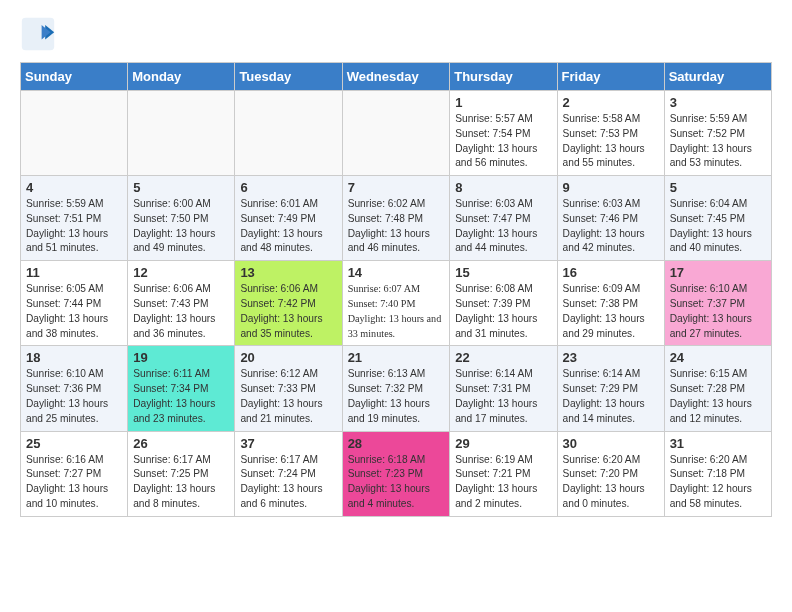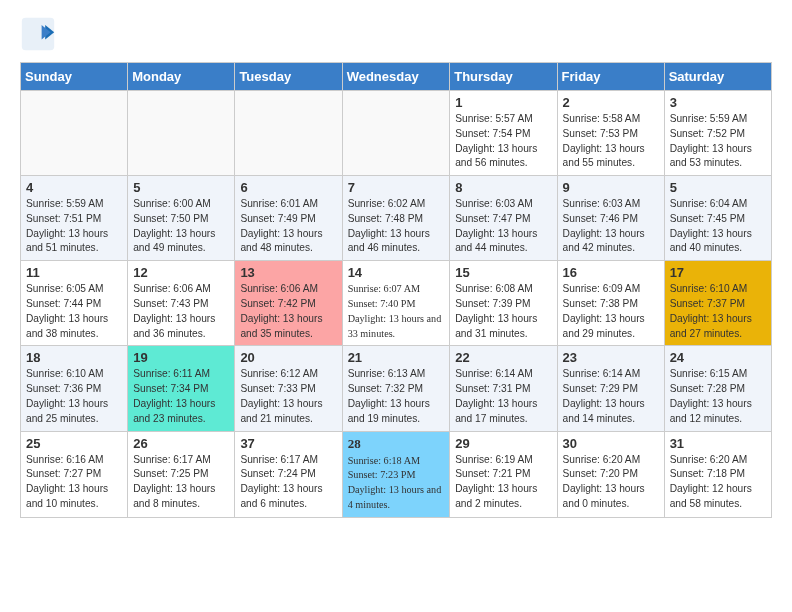--- a/index.html
+++ b/index.html
@@ -208,21 +208,21 @@
           <div class="day-info" style="white-space: pre-line;">Sunrise: 6:05 AM
 Sunset: 7:44 PM
 Daylight: 13 hours and 38 minutes.</div>
         </td>
         <td style="background: rgb(255, 255, 255);">
           <span class="day-number">12</span>
           <div class="day-info" style="white-space: pre-line;">Sunrise: 6:06 AM
 Sunset: 7:43 PM
 Daylight: 13 hours and 36 minutes.</div>
         </td>
-        <td style="background: #fca5a5;">
+        <td style="background: #bef264;">
           <span class="day-number">13</span>
           <div class="day-info" style="white-space: pre-line;">Sunrise: 6:06 AM
 Sunset: 7:42 PM
 Daylight: 13 hours and 35 minutes.</div>
         </td>
         <td style="background: rgb(255, 255, 255);">
           <span class="day-number">14</span>
           <div class="day-info" style="white-space: pre-line; font-family: Liberation Serif, serif;">Sunrise: 6:07 AM
 Sunset: 7:40 PM
 Daylight: 13 hours and 33 minutes.</div>
@@ -232,21 +232,21 @@
           <div class="day-info" style="white-space: pre-line;">Sunrise: 6:08 AM
 Sunset: 7:39 PM
 Daylight: 13 hours and 31 minutes.</div>
         </td>
         <td style="background: rgb(255, 255, 255);">
           <span class="day-number">16</span>
           <div class="day-info" style="white-space: pre-line;">Sunrise: 6:09 AM
 Sunset: 7:38 PM
 Daylight: 13 hours and 29 minutes.</div>
         </td>
-        <td style="background: #eab308;">
+        <td style="background: #f9a8d4;">
           <span class="day-number">17</span>
           <div class="day-info" style="white-space: pre-line;">Sunrise: 6:10 AM
 Sunset: 7:37 PM
 Daylight: 13 hours and 27 minutes.</div>
         </td>
       </tr>
       <tr>
         <td style="background: rgb(240, 244, 250);">
           <span class="day-number">18</span>
           <div class="day-info" style="white-space: pre-line;">Sunrise: 6:10 AM
@@ -302,21 +302,21 @@
           <div class="day-info" style="white-space: pre-line;">Sunrise: 6:17 AM
 Sunset: 7:25 PM
 Daylight: 13 hours and 8 minutes.</div>
         </td>
         <td style="background: rgb(255, 255, 255);">
           <span class="day-number">37</span>
           <div class="day-info" style="white-space: pre-line;">Sunrise: 6:17 AM
 Sunset: 7:24 PM
 Daylight: 13 hours and 6 minutes.</div>
         </td>
-        <td style="background: #7dd3fc; font-family: Liberation Serif, serif;">
+        <td style="background: #ec4899;">
           <span class="day-number">28</span>
           <div class="day-info" style="white-space: pre-line;">Sunrise: 6:18 AM
 Sunset: 7:23 PM
 Daylight: 13 hours and 4 minutes.</div>
         </td>
         <td style="background: rgb(255, 255, 255);">
           <span class="day-number">29</span>
           <div class="day-info" style="white-space: pre-line;">Sunrise: 6:19 AM
 Sunset: 7:21 PM
 Daylight: 13 hours and 2 minutes.</div>

